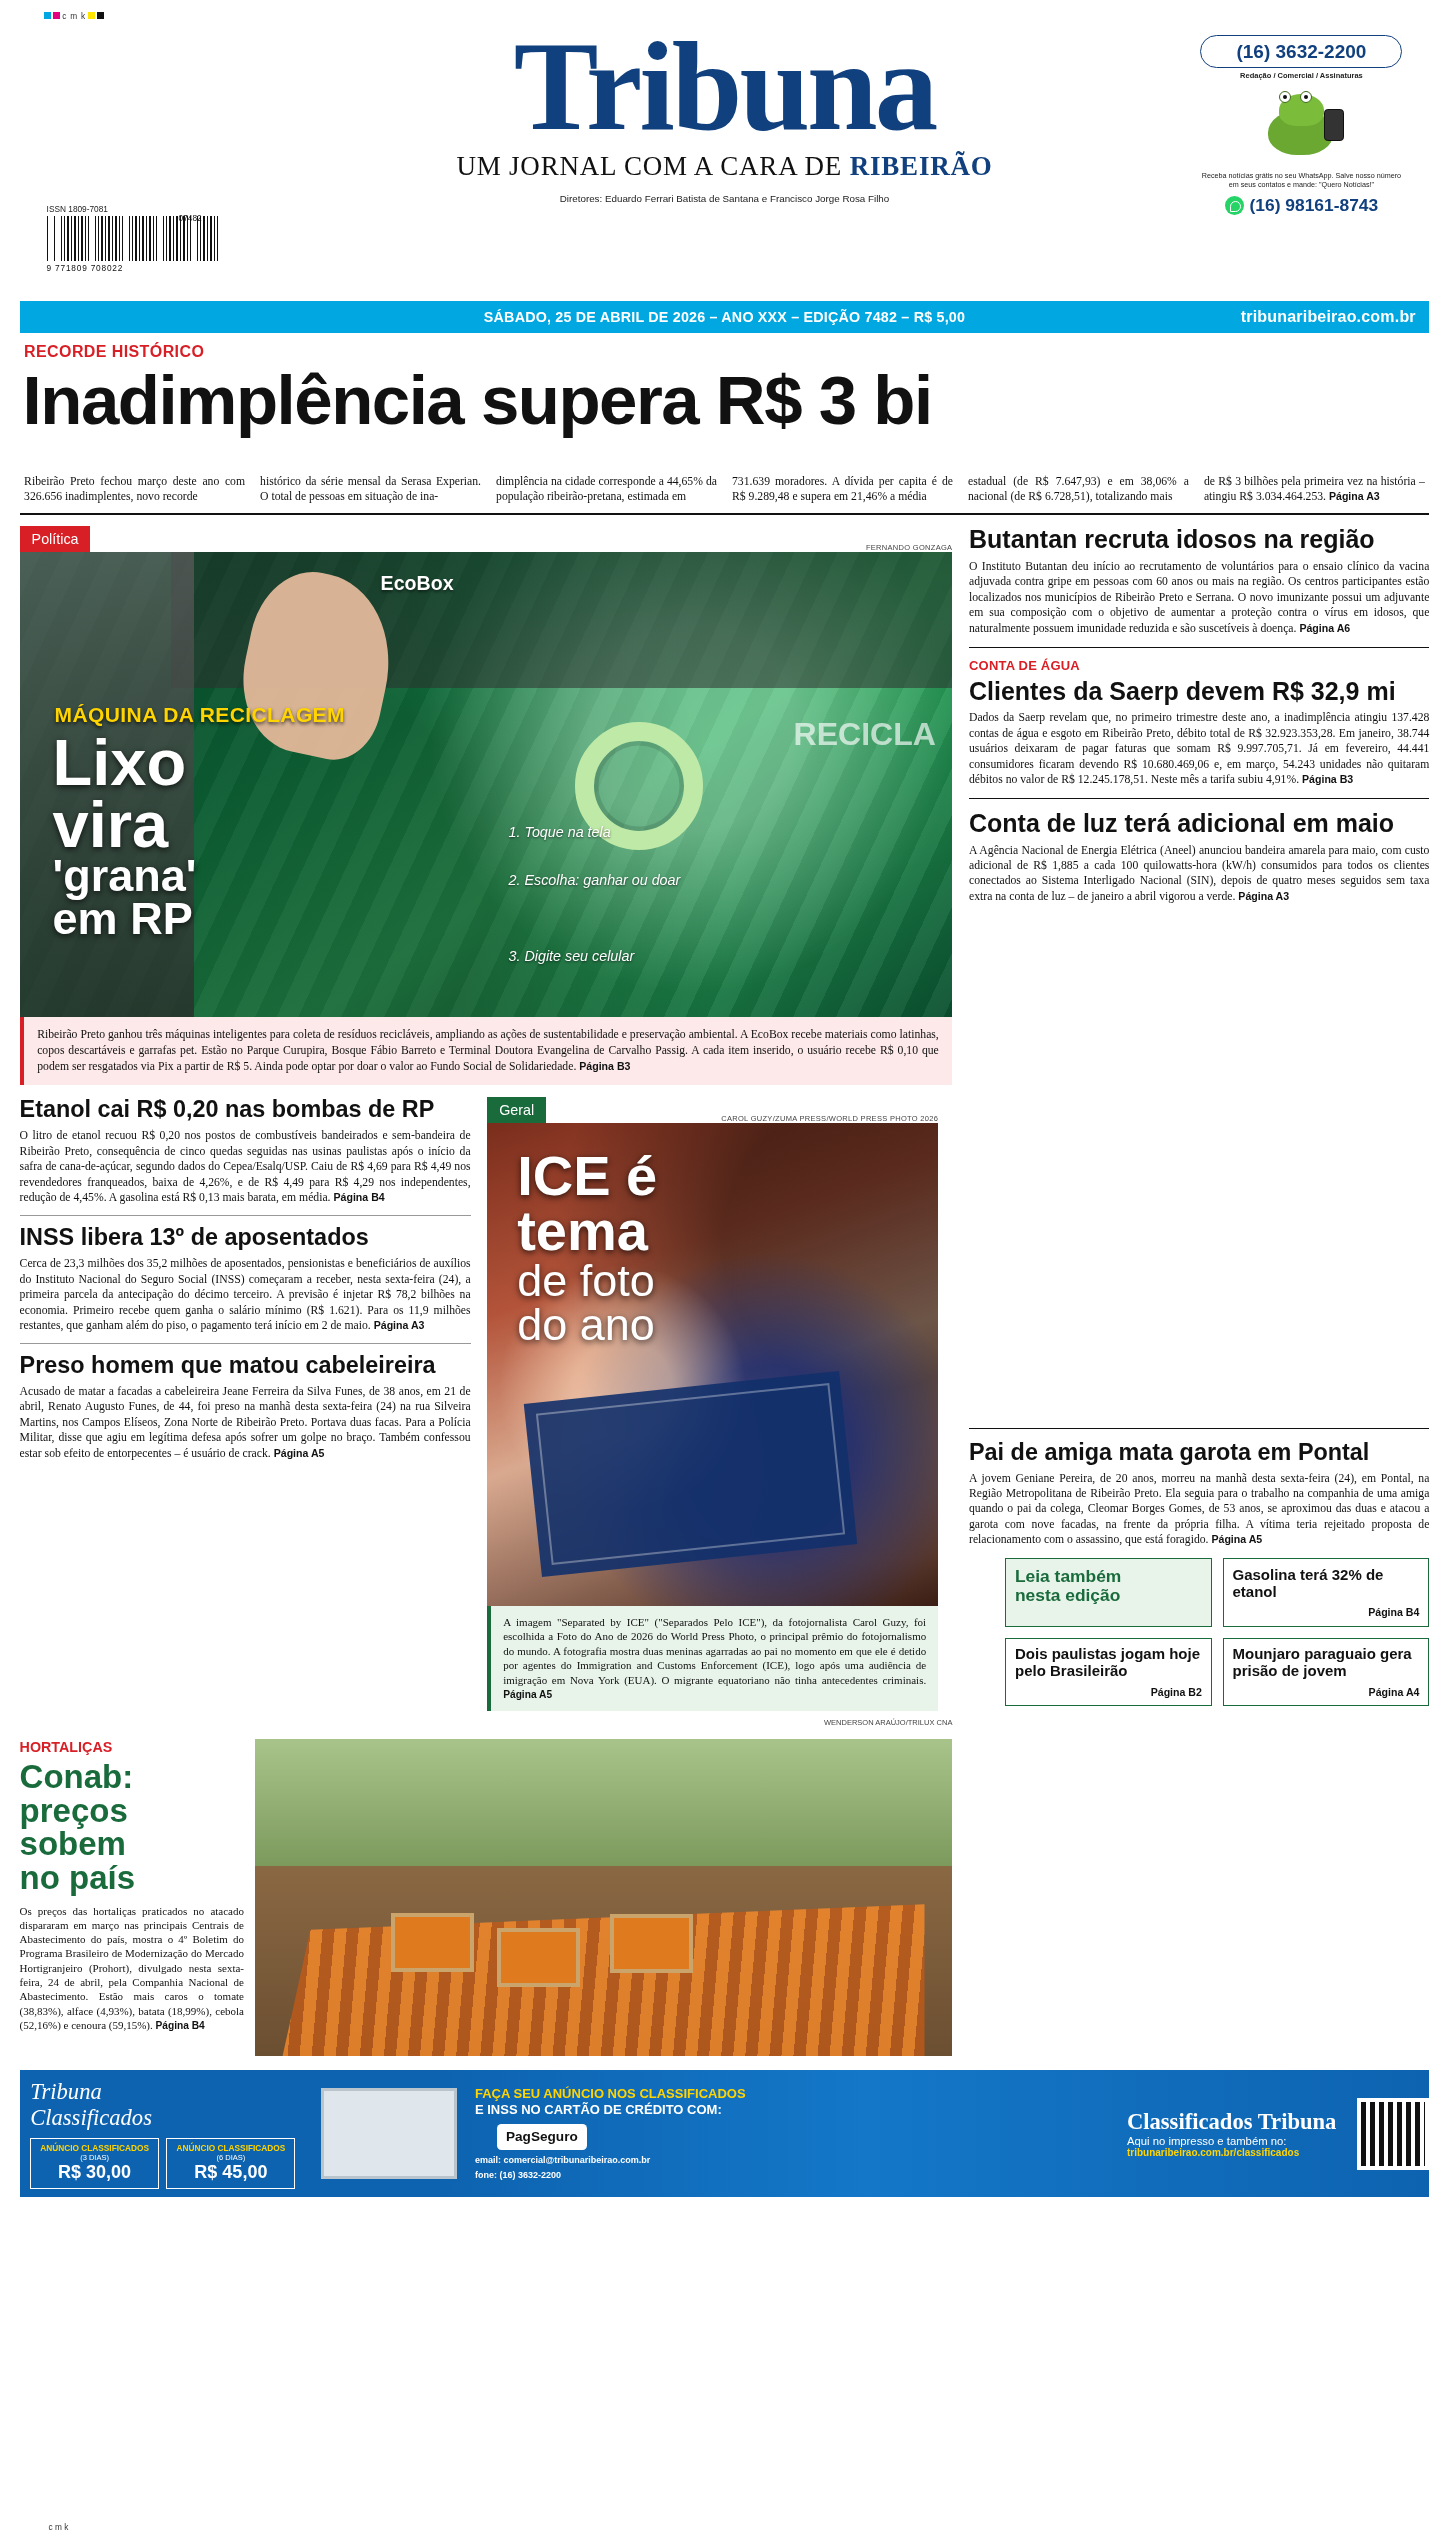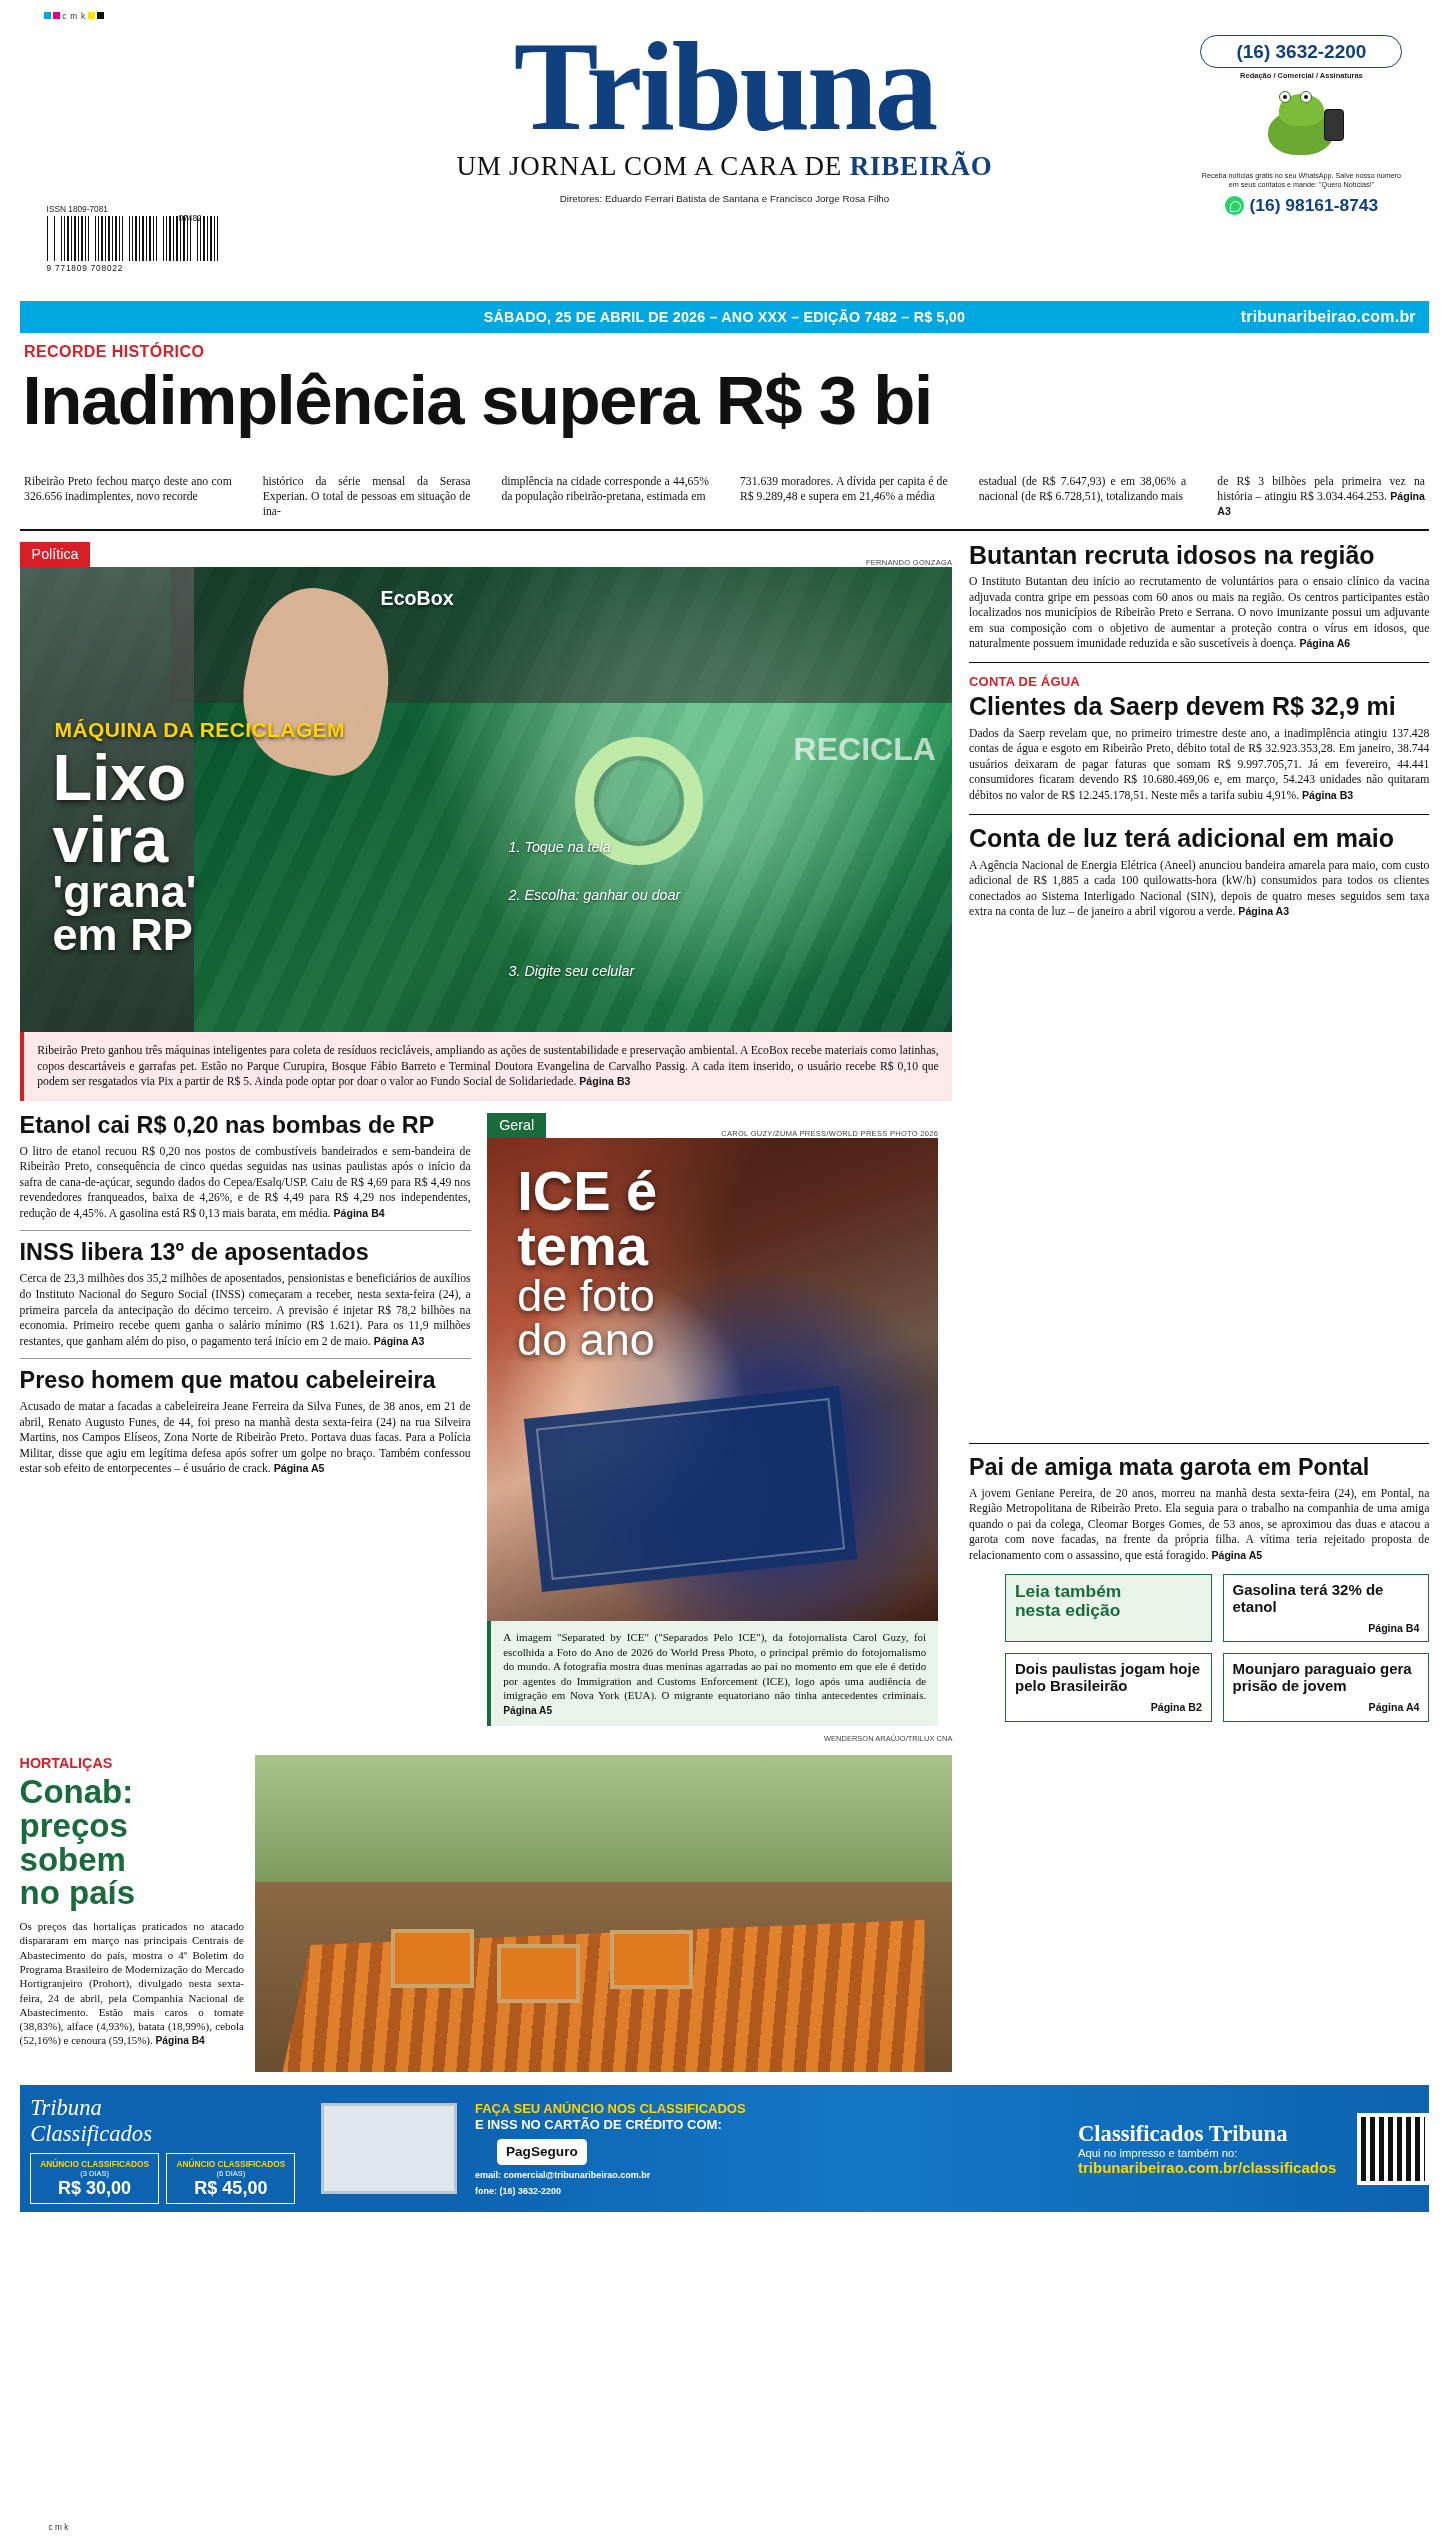--- a/index.html
+++ b/index.html
@@ -68,21 +68,21 @@
   .whats-row .wnum { font-family:"Liberation Sans",sans-serif; font-weight:bold; color:#11407e; font-size:17.4px;}
 
   
   .edbar { height:32px; background:#00a7e1; color:#fff; display:flex; align-items:center; justify-content:center;
      font-family:"Liberation Sans",sans-serif; font-weight:bold; font-size:14.3px; letter-spacing:0.2px; position:relative; margin:4.5px 0 0;}
   .edbar .site { position:absolute; right:13.6px; font-size:16px; font-weight:bold;}
 
   
   .kicker-hist { font-family:"Liberation Sans",sans-serif; font-weight:bold; color:#d81f26; font-size:16px; letter-spacing:0.4px; margin:10.6px 0 0 4.5px;}
   .lead-head { font-family:"Liberation Sans",sans-serif; font-weight:bold; font-size:69px; line-height:1; letter-spacing:-1.5px; margin:4.5px 0 10.6px 3px;}
-  .lead-cols { display:flex; gap:31px; padding:0 4.5px 9px; border-bottom:2.3px solid #111;margin-top:39px;}
+  .lead-cols { display:flex; gap:15px; padding:0 4.5px 9px; border-bottom:2.3px solid #111;margin-top:39px;}
   .lead-cols p { margin:0; font-size:11.7px; line-height:1.32; text-align:justify; flex:1; text-indent:0;}
   .lead-cols p b { font-family:"Liberation Sans",sans-serif; font-size:10.6px;}
 
   
   .main { display:flex; gap:16.6px; margin-top:10.6px; }
   .col-left { width:936px; }
   .col-right { width:462px; }
 
   .tag { display:inline-block; font-family:"Liberation Sans",sans-serif; font-weight:normal; color:#fff;
      font-size:14.3px; padding:4.5px 12px 5.3px; }
@@ -194,21 +194,21 @@
   .footad .pricebox .t { font-family:"Liberation Sans",sans-serif; font-size:8.3px; font-weight:bold; color:#ffd400;}
   .footad .pricebox .d { font-family:"Liberation Sans",sans-serif; font-size:7.5px;}
   .footad .pricebox .p { font-family:"Liberation Sans",sans-serif; font-size:18px; font-weight:bold;}
   .footad .mid { font-family:"Liberation Sans",sans-serif; font-size:13px; font-weight:bold; line-height:1.25;}
   .footad .mid .y { color:#ffd400; }
   .footad .pagseguro { background:#fff; color:#111; border-radius:4.5px; padding:4.5px 9px; font-family:"Liberation Sans",sans-serif; font-weight:bold; font-size:13.6px; display:inline-block;}
   .footad .email { font-family:"Liberation Sans",sans-serif; font-size:9px; margin-top:4.5px;}
   .footad .right { margin-left:auto; text-align:left; padding-right:12px;}
   .footad .right .t1 { font-family:"Liberation Serif",serif; font-size:22.6px; font-weight:bold;}
   .footad .right .t2 { font-family:"Liberation Sans",sans-serif; font-size:11.3px;}
-  .footad .right .t3 { font-family:"Liberation Sans",sans-serif; font-size:15px; font-weight:bold; color:#ffd400;}
+  .footad .right .t3 { font-family:"Liberation Sans",sans-serif; font-size:10px; font-weight:bold; color:#ffd400;}
   .footad .qr2 { width:72px; height:72px; background:repeating-linear-gradient(90deg,#111 0 4.5px,#fff 4.5px 9px),repeating-linear-gradient(0deg,#111 0 4.5px,transparent 4.5px 9px); border:4.5px solid #fff; margin-left:9px;}
   .footad .tabletimg { width:136px; height:91px; background:#dfe6ec; border:3px solid #b9c4cd; margin:0 7.5px;}
 
   .cmyk-bottom { position:absolute; left:44px; bottom:6px; display:flex; align-items:center; gap:2.3px; font-size:8.3px; font-family:"Liberation Sans",sans-serif; color:#333;}
 </style>
 </head>
 <body>
 
 <div class="page">
 

